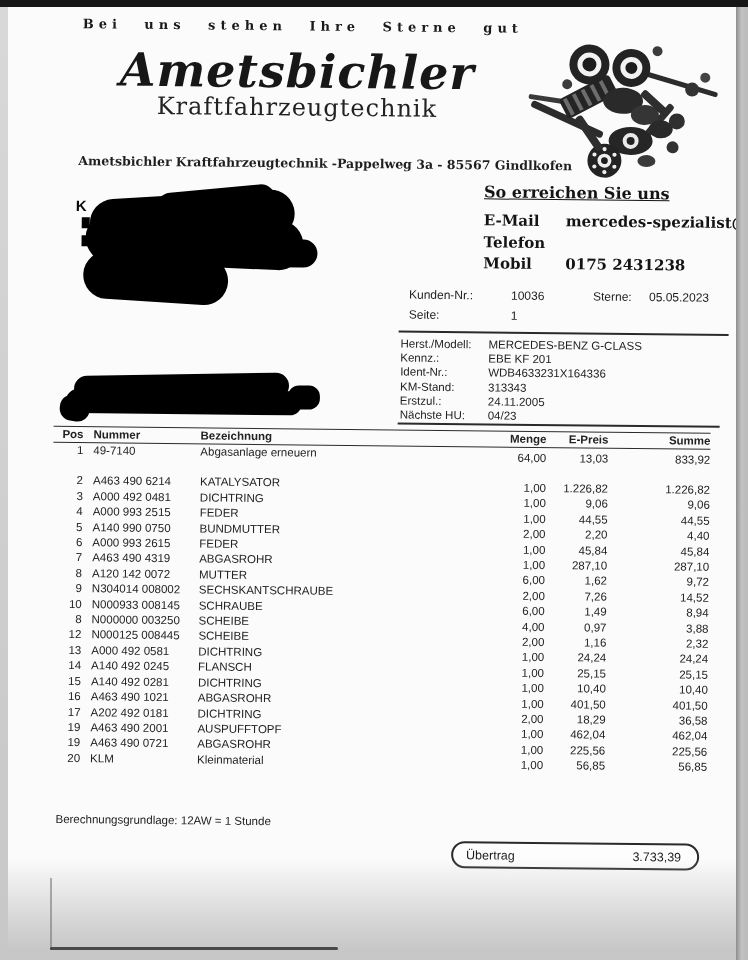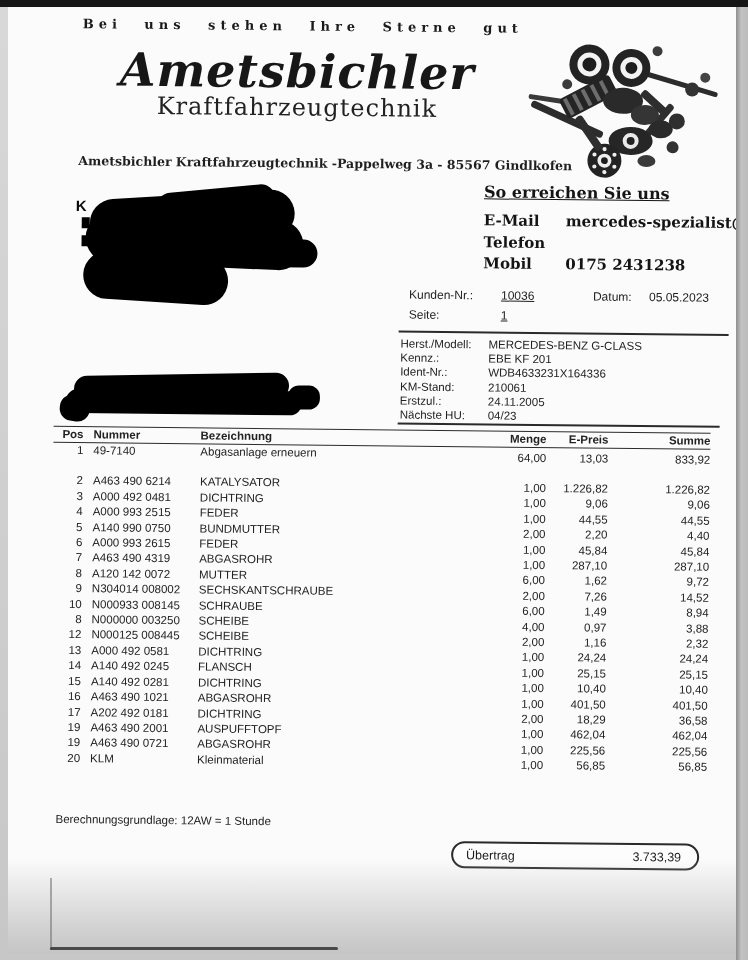--- a/index.html
+++ b/index.html
@@ -25,21 +25,21 @@
   .contact{position:absolute;left:478px;top:171px;width:300px;}
   .contact-h{font:700 16px "DejaVu Serif",serif;text-decoration:underline;margin-bottom:9px;color:#141414;}
   .c-row{display:flex;font:600 15px "DejaVu Serif",serif;line-height:21.5px;white-space:nowrap;color:#141414;}
   .c-label{width:82px;flex:none;}
 
   .blob{position:absolute;background:#000;}
   .frag{position:absolute;font:700 15px "Liberation Sans",sans-serif;color:#0a0a0a;}
 
   .meta{position:absolute;left:396px;top:277px;width:340px;font:400 12px "Liberation Sans",sans-serif;color:#222;}
   .meta-row{position:relative;height:20px;}
-  .m-k{position:absolute;left:8px;} .m-kv{position:absolute;left:100px;text-decoration:underline;}
+  .m-k{position:absolute;left:8px;} .m-kv{position:absolute;left:110px;}
   .m-dl{position:absolute;left:192px;} .m-dv{position:absolute;left:248px;}
   .rule{position:absolute;height:1.5px;background:#2a2a2a;}
   .rule1{left:394px;top:320px;width:330px;}
   .rule2{left:394px;top:412px;width:322px;}
 
   .vehicle{position:absolute;left:396px;top:326px;font:400 11.5px "Liberation Sans",sans-serif;color:#222;}
   .v-row{display:flex;line-height:14.2px;white-space:nowrap;}
   .v-label{width:88px;flex:none;}
 
   .table{position:absolute;left:50px;top:419px;width:657px;font:400 11.5px "Liberation Sans",sans-serif;color:#222;}
@@ -151,21 +151,21 @@
         <div class="blob" style="left:150px;top:180px;width:120px;height:30px;border-radius:15px;transform:rotate(-6deg);"></div>
         <div class="blob" style="left:80px;top:208px;width:218px;height:50px;border-radius:25px;transform:rotate(2deg);"></div>
         <div class="blob" style="left:78px;top:246px;width:145px;height:48px;border-radius:24px;transform:rotate(3deg);"></div>
         <div class="blob" style="left:252px;top:230px;width:60px;height:28px;border-radius:14px;"></div>
       </div>
 
       <div class="meta">
         <div class="meta-row">
           <span class="m-k">Kunden-Nr.:</span>
           <span class="m-kv">10036</span>
-          <span class="m-dl">Datum:</span>
+          <span class="m-dl">Sterne:</span>
           <span class="m-dv">05.05.2023</span>
         </div>
         <div class="meta-row">
           <span class="m-k">Seite:</span>
           <span class="m-kv">1</span>
         </div>
       </div>
 
       <div class="rule rule1"></div>
       <div class="vehicle" id="vehicle-rows">
@@ -176,21 +176,21 @@
           <div class="v-row">
             <span class="v-label">Kennz.:</span>
             <span class="v-value">EBE KF 201</span>
           </div>
           <div class="v-row">
             <span class="v-label">Ident-Nr.:</span>
             <span class="v-value">WDB4633231X164336</span>
           </div>
           <div class="v-row">
             <span class="v-label">KM-Stand:</span>
-            <span class="v-value">210061</span>
+            <span class="v-value">313343</span>
           </div>
           <div class="v-row">
             <span class="v-label">Erstzul.:</span>
             <span class="v-value">24.11.2005</span>
           </div>
           <div class="v-row">
             <span class="v-label">Nächste HU:</span>
             <span class="v-value">04/23</span>
           </div>
         </div>

